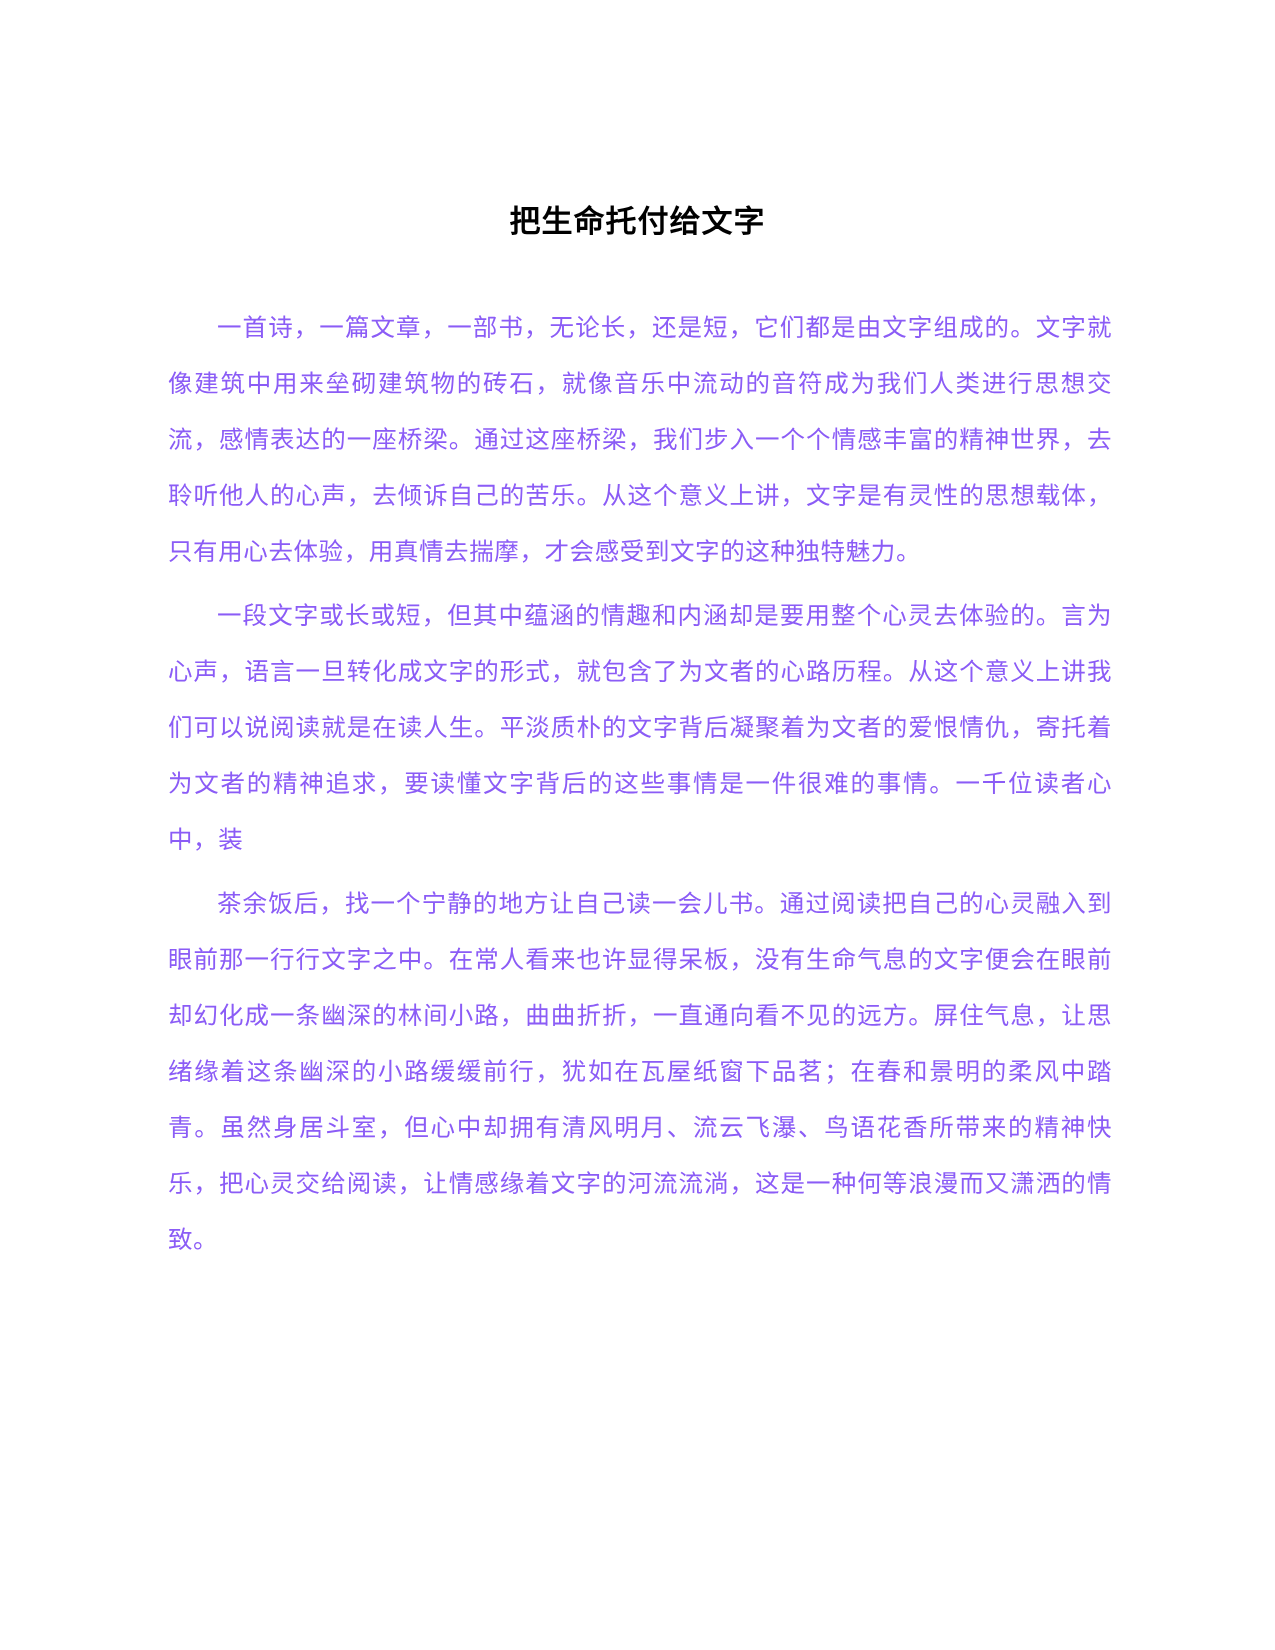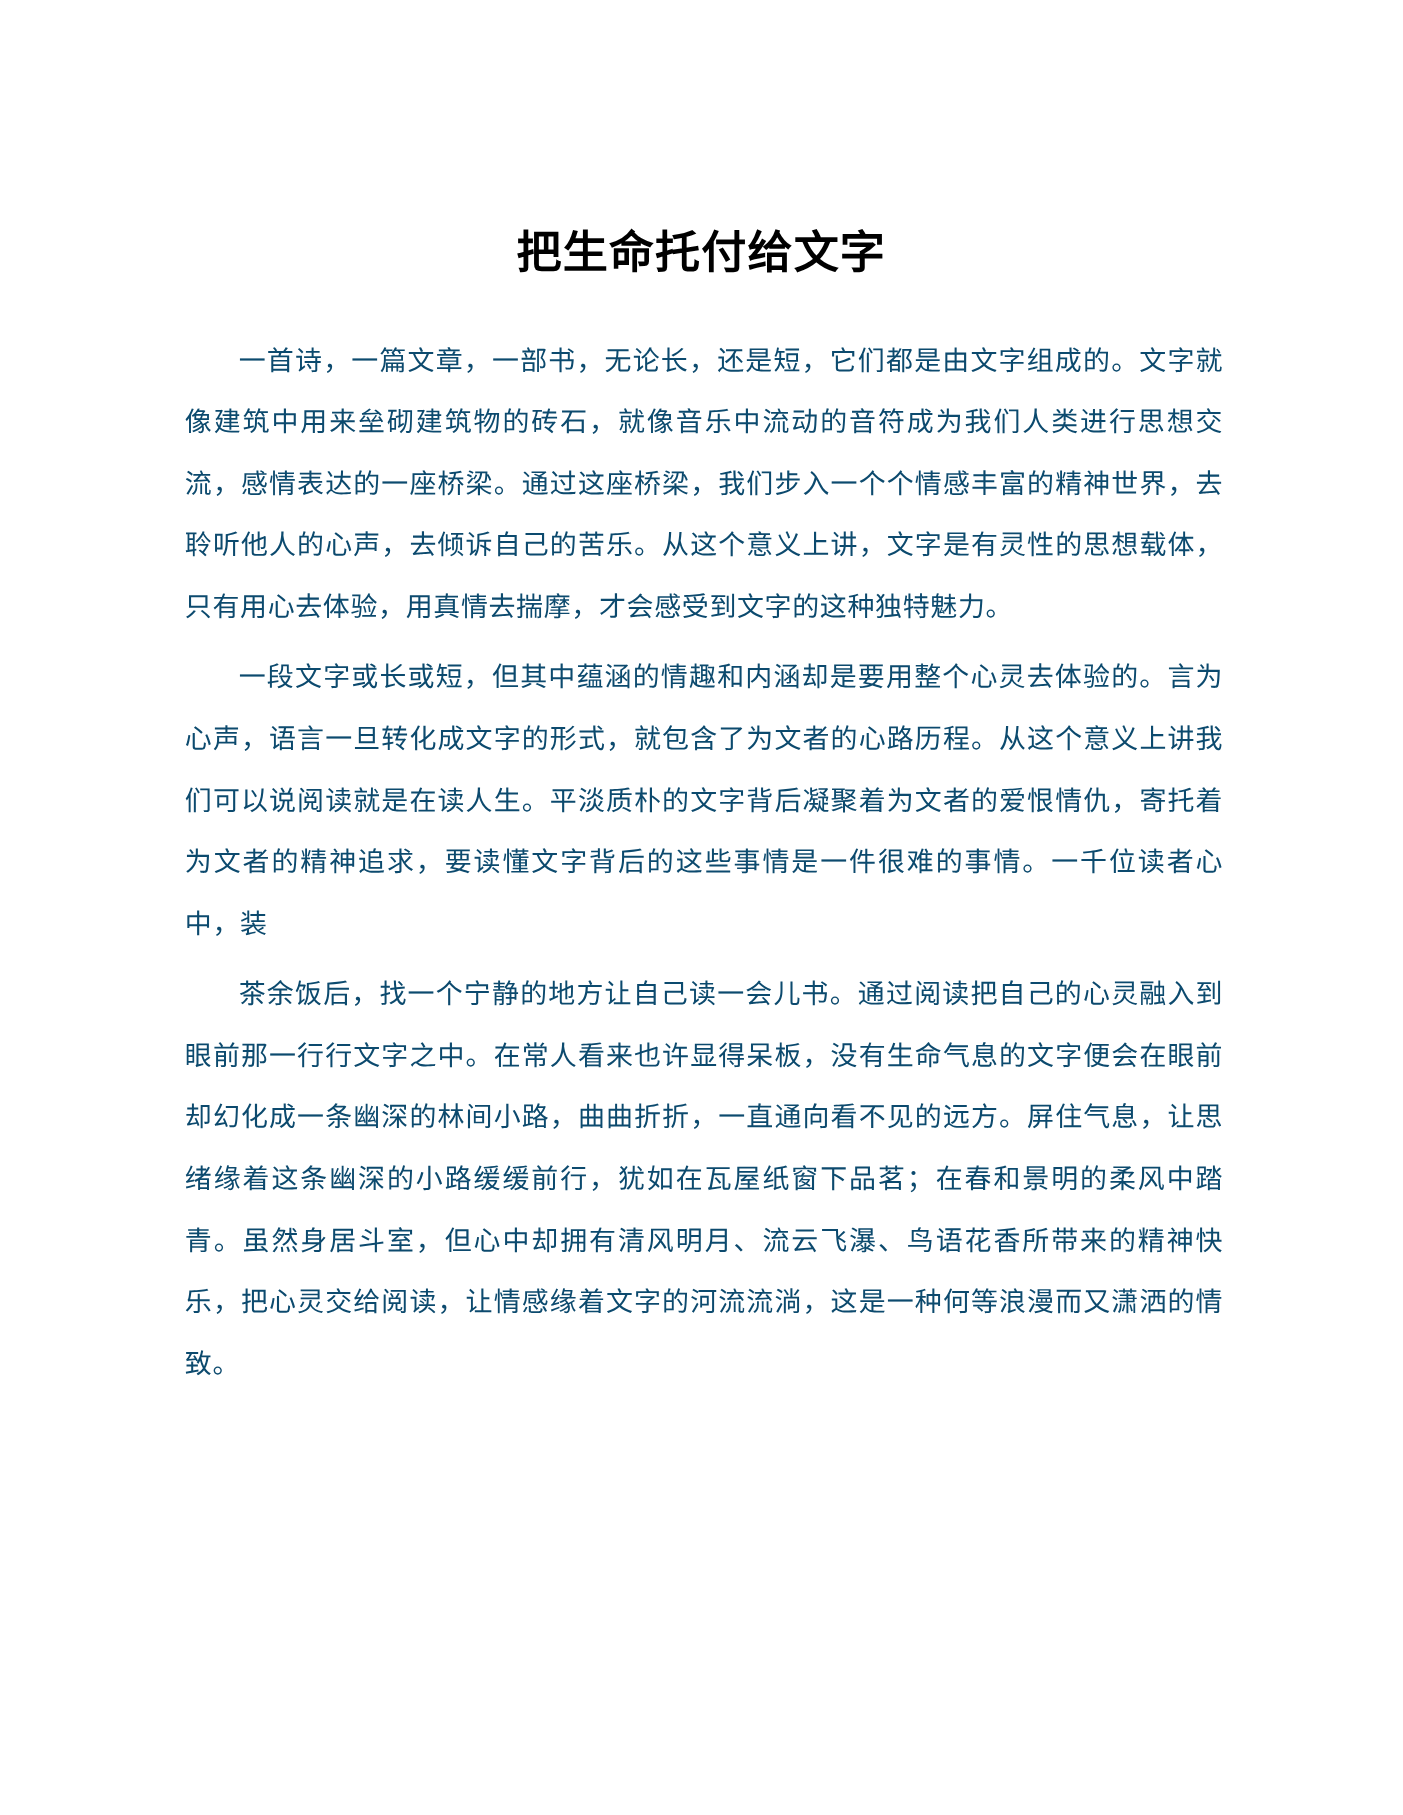--- a/index.html
+++ b/index.html
@@ -23,40 +23,40 @@
     background: #ffffff;
   }
   .doc-title {
     position: absolute;
     top: 196px;
     left: 0;
     width: 1275px;
     text-align: center;
     font-family: "Liberation Sans", sans-serif;
     font-weight: bold;
-    font-size: 41px;
+    font-size: 31px;
     letter-spacing: 1px;
     color: #000000;
   }
   .body-wrap {
     position: absolute;
     top: 300px;
     left: 168px;
     width: 944px;
   }
   .para {
     font-family: "DejaVu Serif", serif;
     font-size: 24.5px;
     line-height: 56px;
     text-align: justify;
     text-justify: inter-ideograph;
     text-indent: 2em;
     margin: 0 0 8px 0;
     letter-spacing: 0.6px;
-    color: #0c4a6e;
+    color: #8b5cf6;
   }
 </style>
 </head>
 <body>
 
 <div class="page">
 
   <div class="doc-title">把生命托付给文字</div>
 
   <div class="body-wrap">

